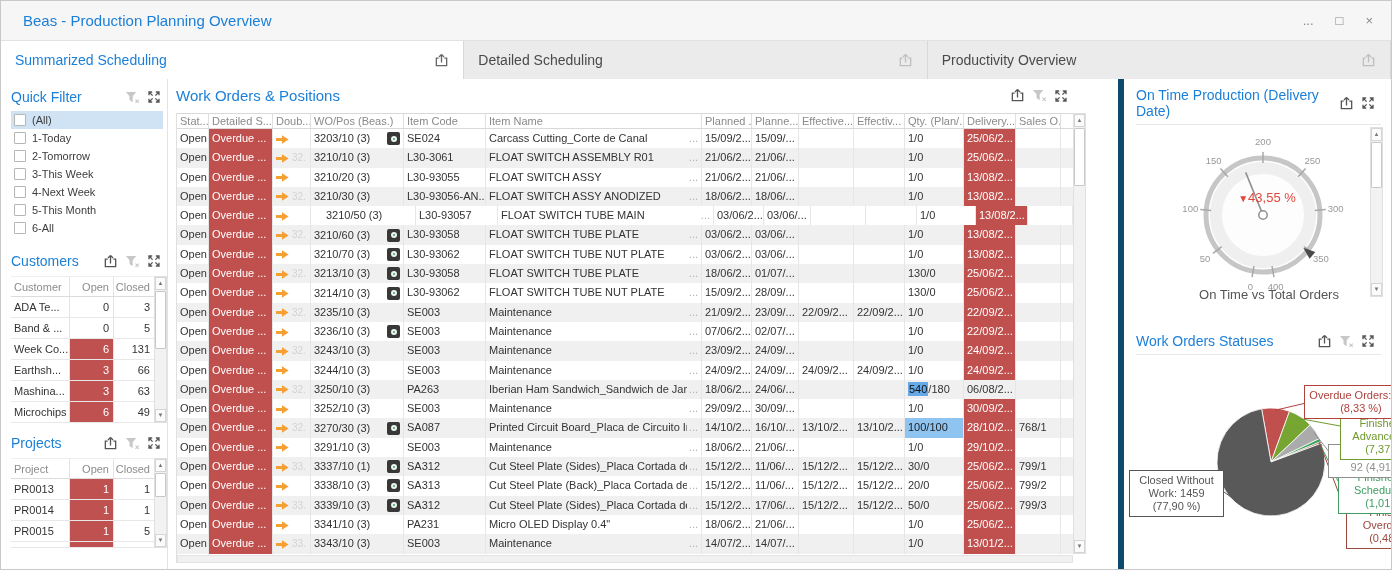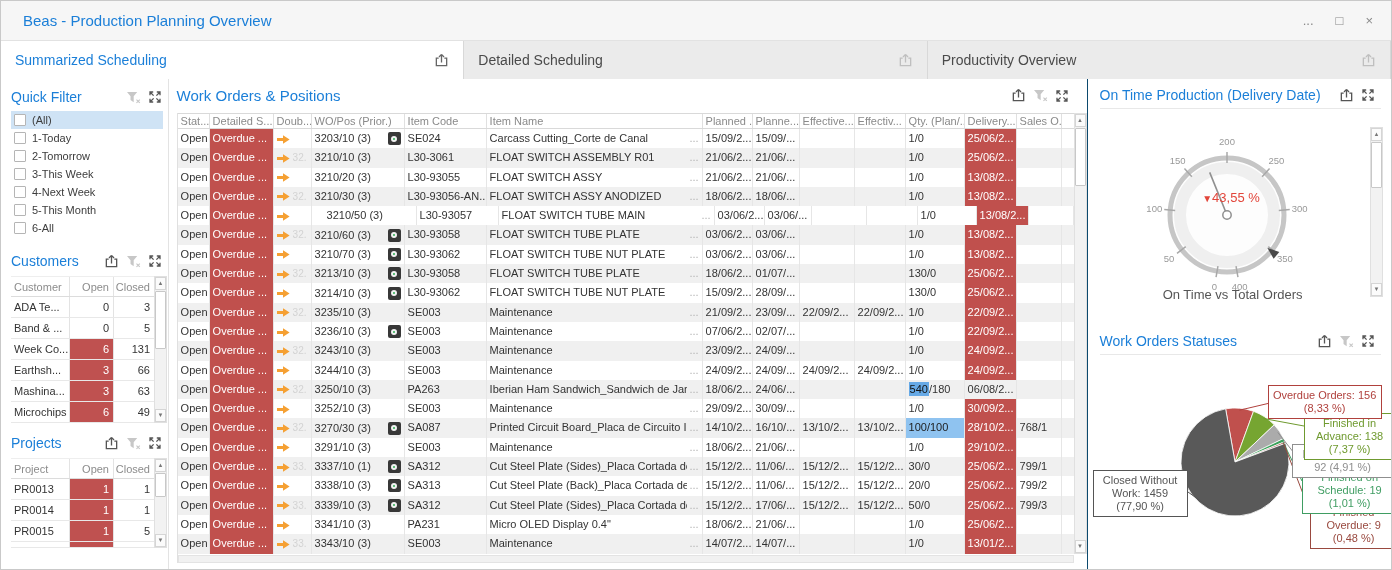--- a/index.html
+++ b/index.html
@@ -15,21 +15,21 @@
   
   .tabbar { height:38px; display:flex; background:#ebebeb; }
   .tab { flex:1; display:flex; align-items:center; justify-content:space-between; padding:0 14px; border-right:1px solid #d8d8d8; font-size:14px; color:#4a4a4a; cursor:pointer; }
   .tab.active { background:#fff; color:#1b7fd8; }
   .tab .ticon svg { display:block; }
 
   
   .content { display:flex; height:492px; }
   .sidebar { width:171px; padding:10px 0 0 10px; border-right:1px solid #e3e3e3; }
   .main { flex:1; padding:8px 0 0 8px; position:relative; }
-  .rightcol { width:311px; border-left:1px solid #0c4a6e; display:flex; flex-direction:column; }
+  .rightcol { width:311px; border-left:6px solid #0c4a6e; display:flex; flex-direction:column;margin-left:32px; }
 
   .sec-head { display:flex; align-items:center; }
   .sec-title { color:#1b7fd8; font-size:14px; flex:1; }
   .sec-icons { display:flex; gap:7px; align-items:center; padding-right:6px; }
   .sec-icons span { display:inline-flex; cursor:pointer; }
 
   
   .qf-list { margin-top:6px; }
   .qf-row { height:18px; display:flex; align-items:center; width:152px; padding-left:3px; cursor:pointer; }
   .qf-row.selected { background:#cfe3f5; }
@@ -362,21 +362,21 @@
             </svg>
           </span>
       </span>
     </div>
     <div class="wo-wrap">
       <div class="wo-table">
         <div class="wo-head" id="wo-head">
             <div class="wo-cell" style="width: 32px;">Stat...</div>
             <div class="wo-cell" style="width: 64px;">Detailed S...</div>
             <div class="wo-cell" style="width: 38px;">Doub...</div>
-            <div class="wo-cell" style="width: 93px;">WO/Pos (Prior.)</div>
+            <div class="wo-cell" style="width: 93px;">WO/Pos (Beas.)</div>
             <div class="wo-cell" style="width: 82px;">Item Code</div>
             <div class="wo-cell" style="width: 216px;">Item Name</div>
             <div class="wo-cell" style="width: 50px;">Planned ...</div>
             <div class="wo-cell" style="width: 47px;">Planne...</div>
             <div class="wo-cell" style="width: 55px;">Effective...</div>
             <div class="wo-cell" style="width: 51px;">Effectiv...</div>
             <div class="wo-cell" style="width: 59px;">Qty. (Plan/...</div>
             <div class="wo-cell" style="width: 52px;">Delivery...</div>
             <div class="wo-cell" style="width: 45px;">Sales O...</div>
           </div>

